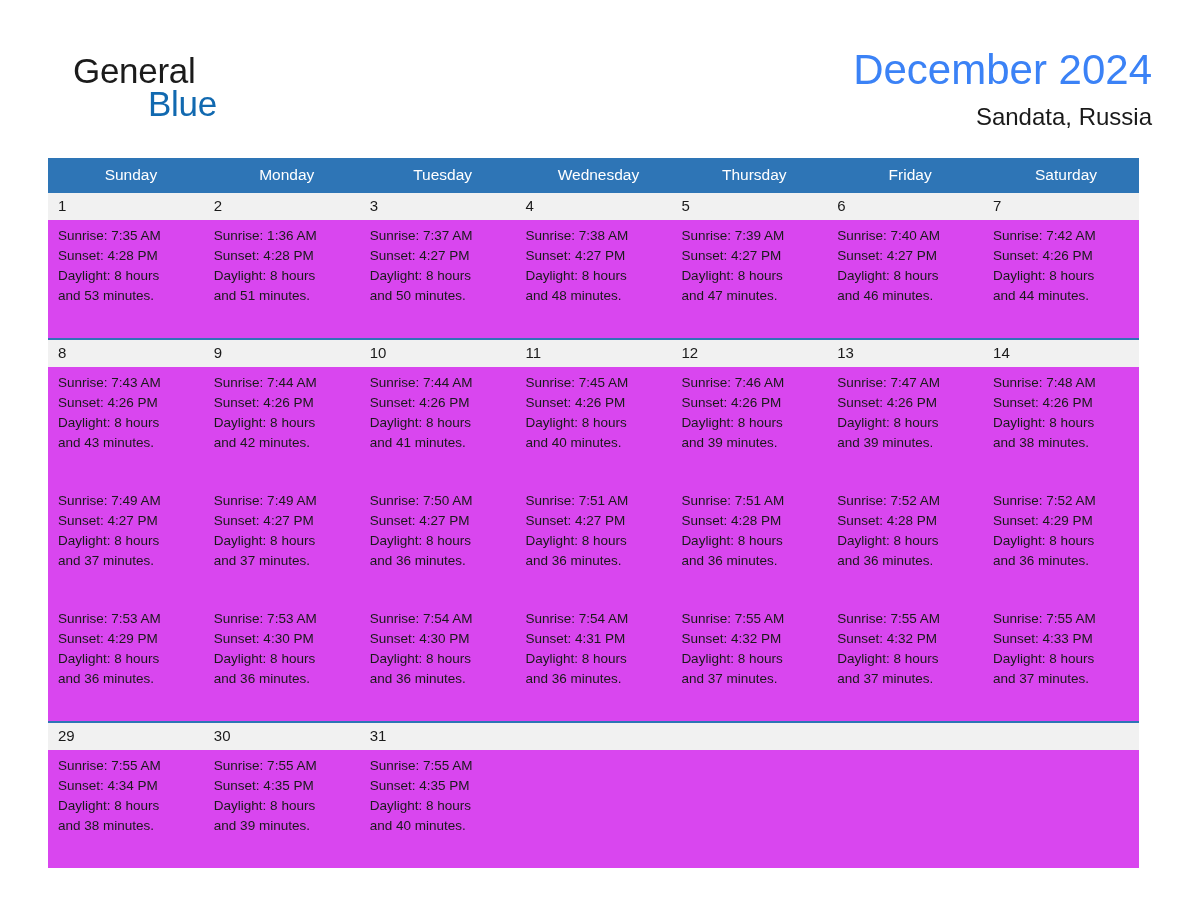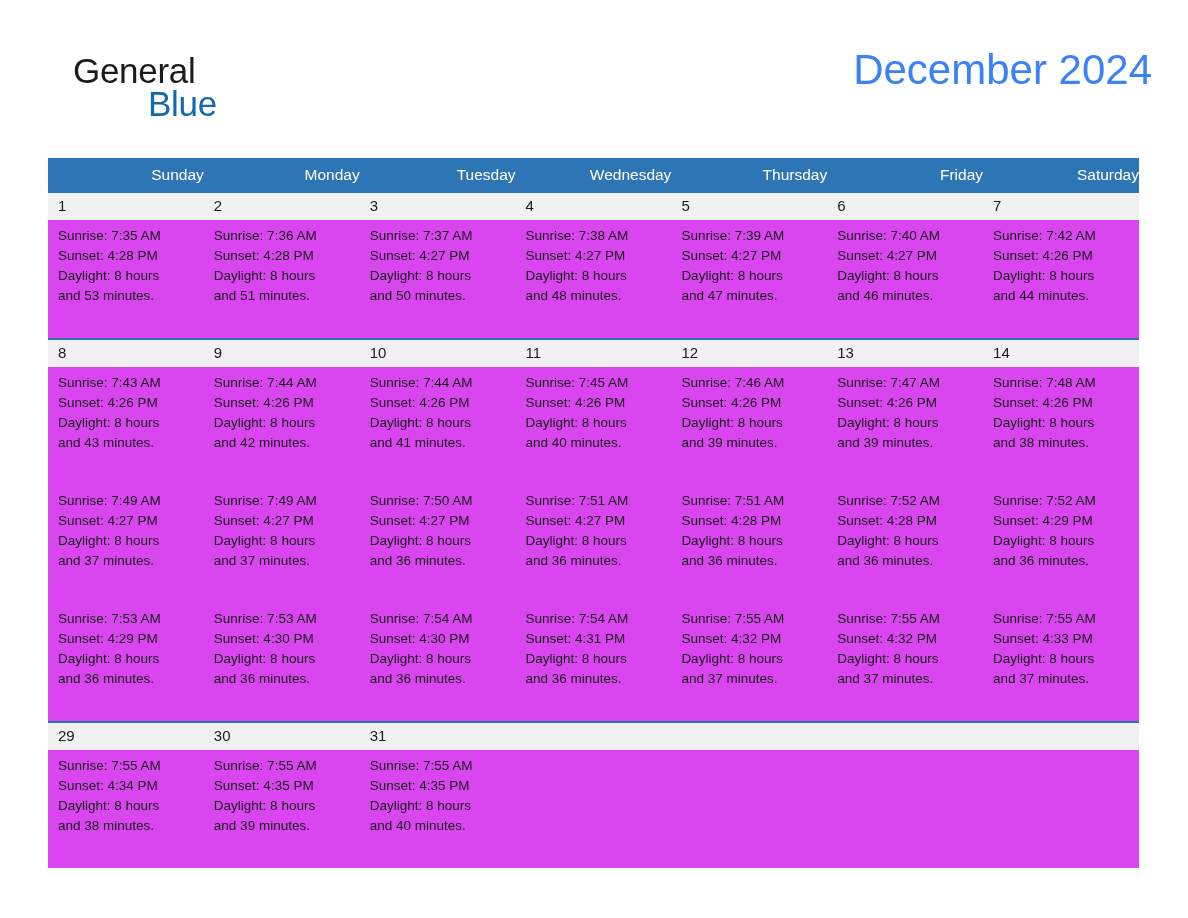--- a/index.html
+++ b/index.html
@@ -106,21 +106,21 @@
     width: 1091px;
   }
   table.cal col { width: 155.857px; }
 
   thead th {
     background: #2e75b6;
     color: #ffffff;
     font-weight: normal;
     font-size: 15.5px;
     line-height: 20px;
-    text-align: right;
+    text-align: center;
     padding: 7px 0 8px 10px;
     height: 20px;
     box-sizing: content-box;
     white-space: nowrap;
   }
 
   tr.daynum-row td {
     background: #f1f1f1;
     border-top: 2px solid #2e75b6;
     padding: 3px 0 4px 10px;
@@ -156,20 +156,21 @@
     <div class="logo">
       <span class="logo-general">General</span>
       <span class="logo-tri-wrap">
         <span class="logo-tri-shape"></span>
       </span>
       <span class="logo-blue">Blue</span>
     </div>
 
     <div class="title-block">
       <div class="cal-title">December 2024</div>
+      <div class="cal-subtitle">Sandata, Russia</div>
     </div>
 
   </div>
 
   <div class="calendar">
     <table class="cal">
       <colgroup>
         <col>
           <col>
           <col>
@@ -201,21 +202,21 @@
           <td>7</td>
         </tr>
         <tr class="detail-row">
           <td>
             <div class="line">Sunrise: 7:35 AM</div>
             <div class="line">Sunset: 4:28 PM</div>
             <div class="line">Daylight: 8 hours</div>
             <div class="line">and 53 minutes.</div>
           </td>
           <td>
-            <div class="line">Sunrise: 7:36 AM</div>
+            <div class="line">Sunrise: 1:36 AM</div>
             <div class="line">Sunset: 4:28 PM</div>
             <div class="line">Daylight: 8 hours</div>
             <div class="line">and 51 minutes.</div>
           </td>
           <td>
             <div class="line">Sunrise: 7:37 AM</div>
             <div class="line">Sunset: 4:27 PM</div>
             <div class="line">Daylight: 8 hours</div>
             <div class="line">and 50 minutes.</div>
           </td>

